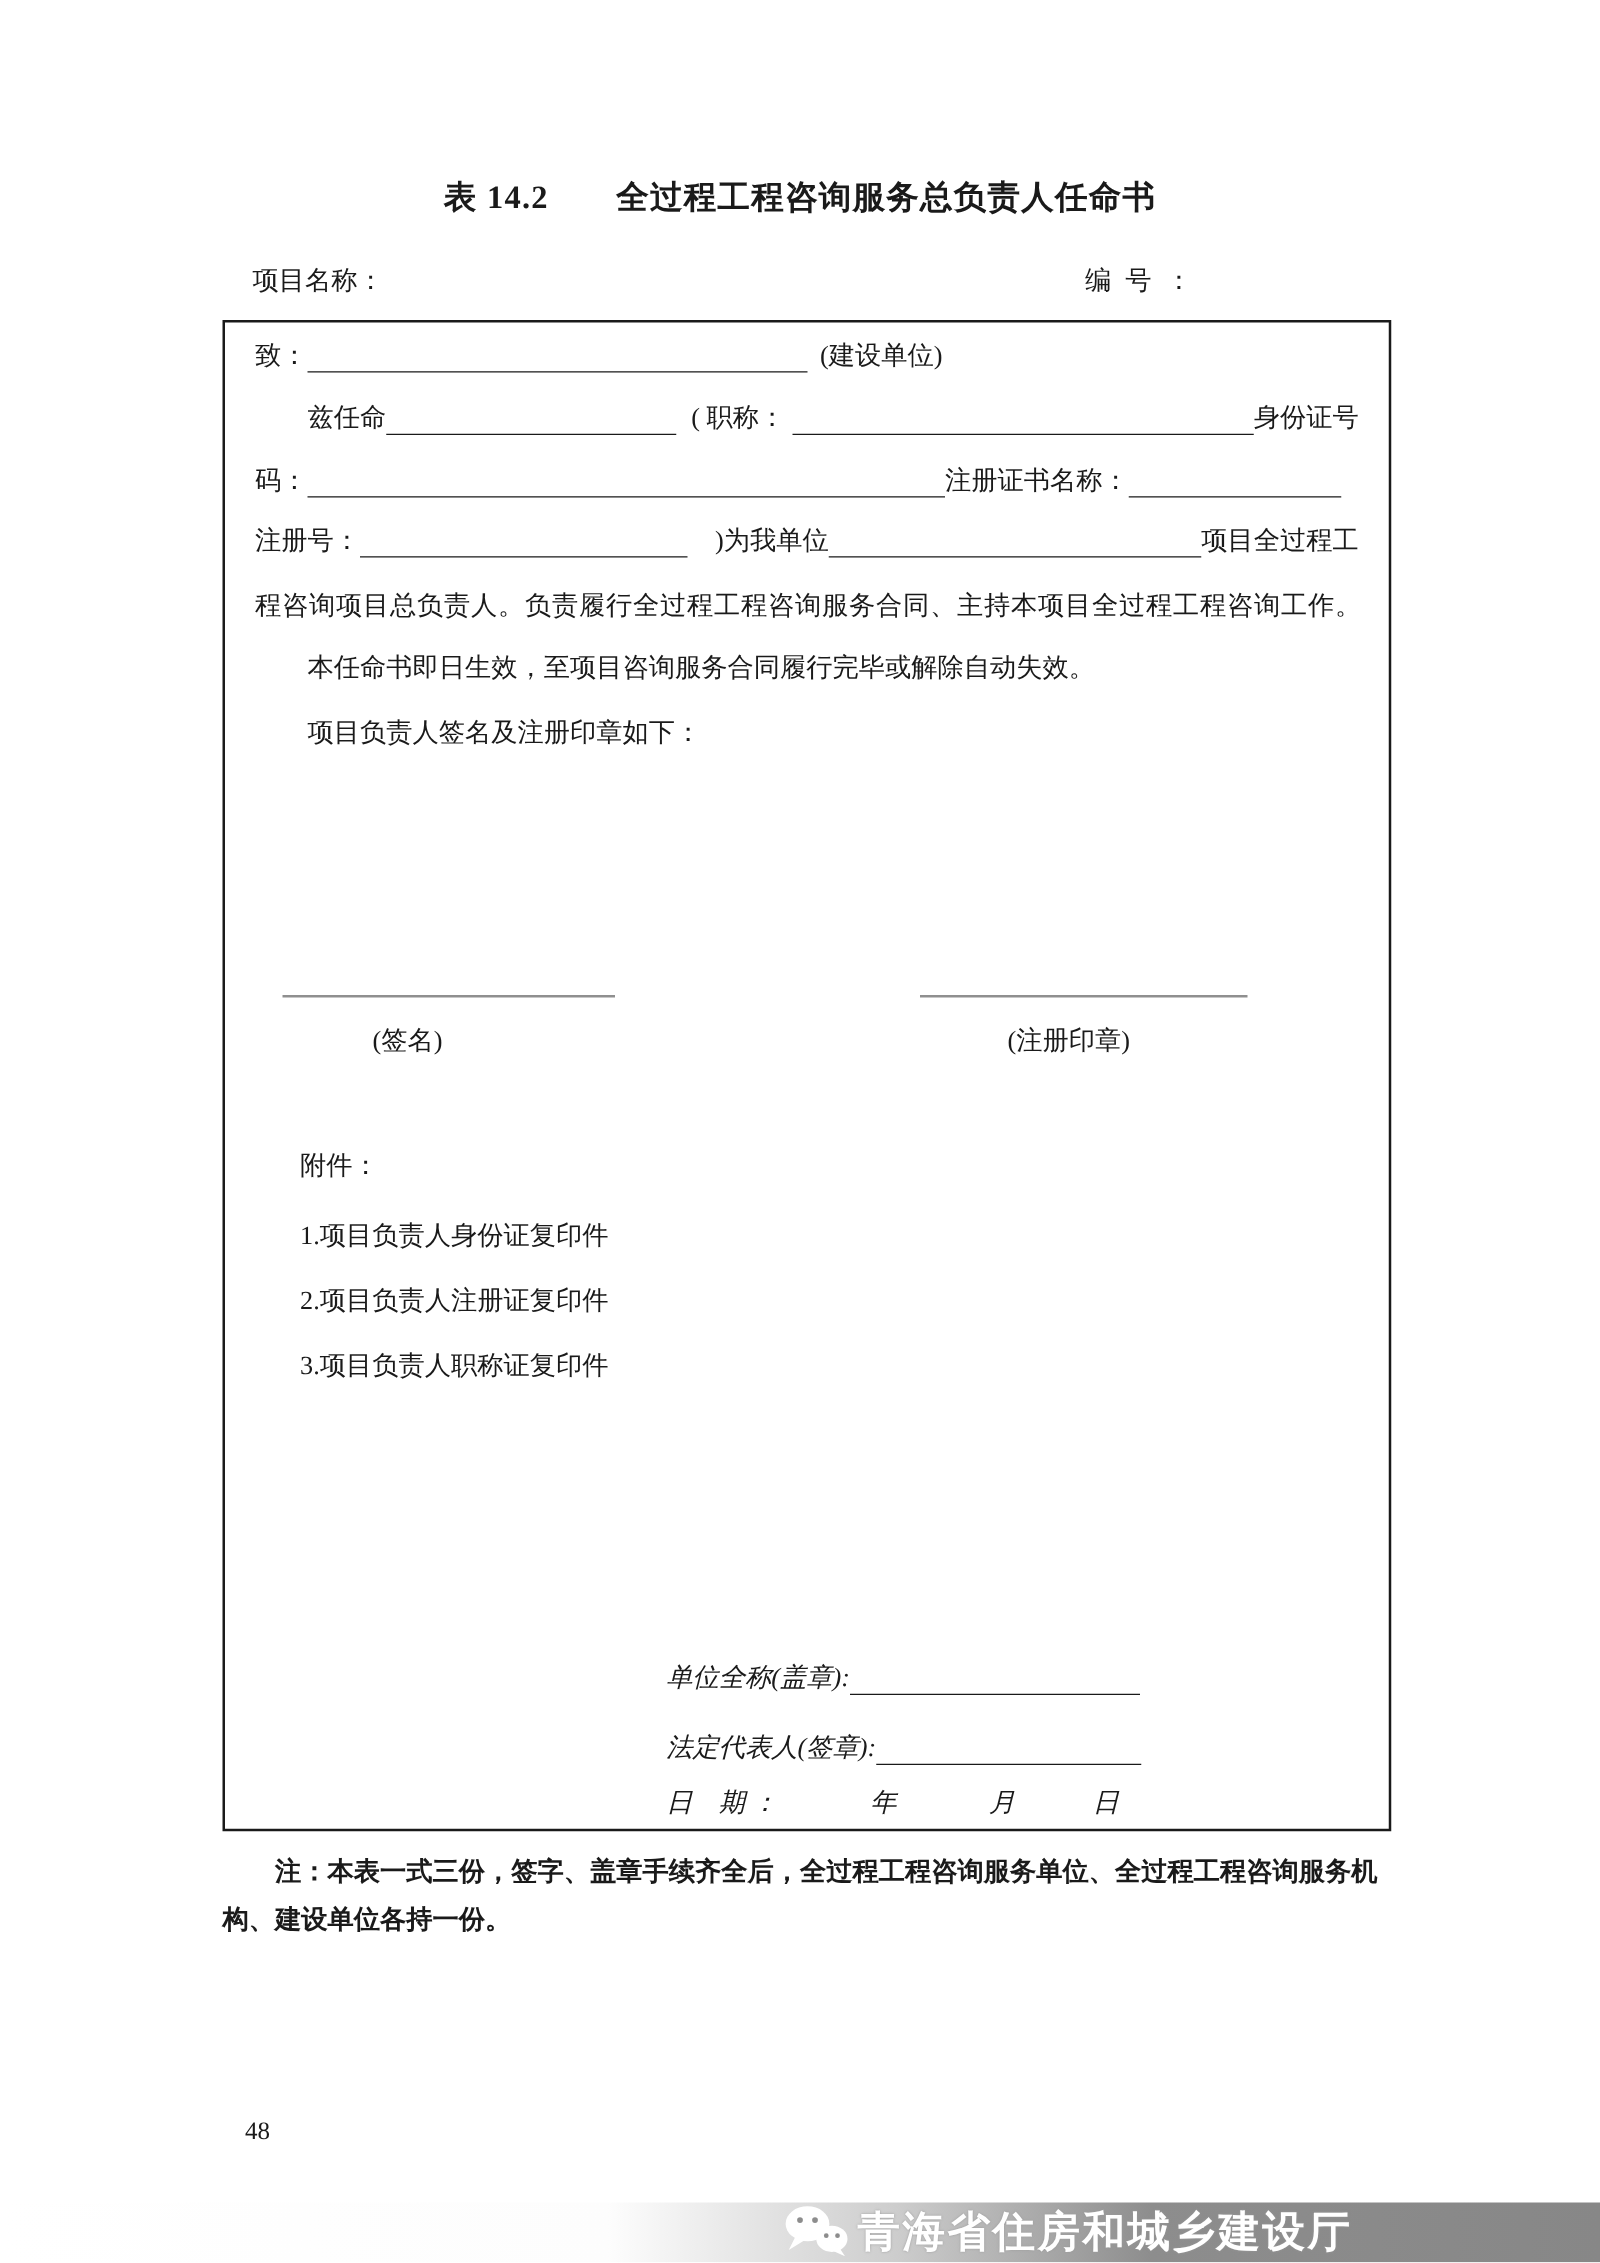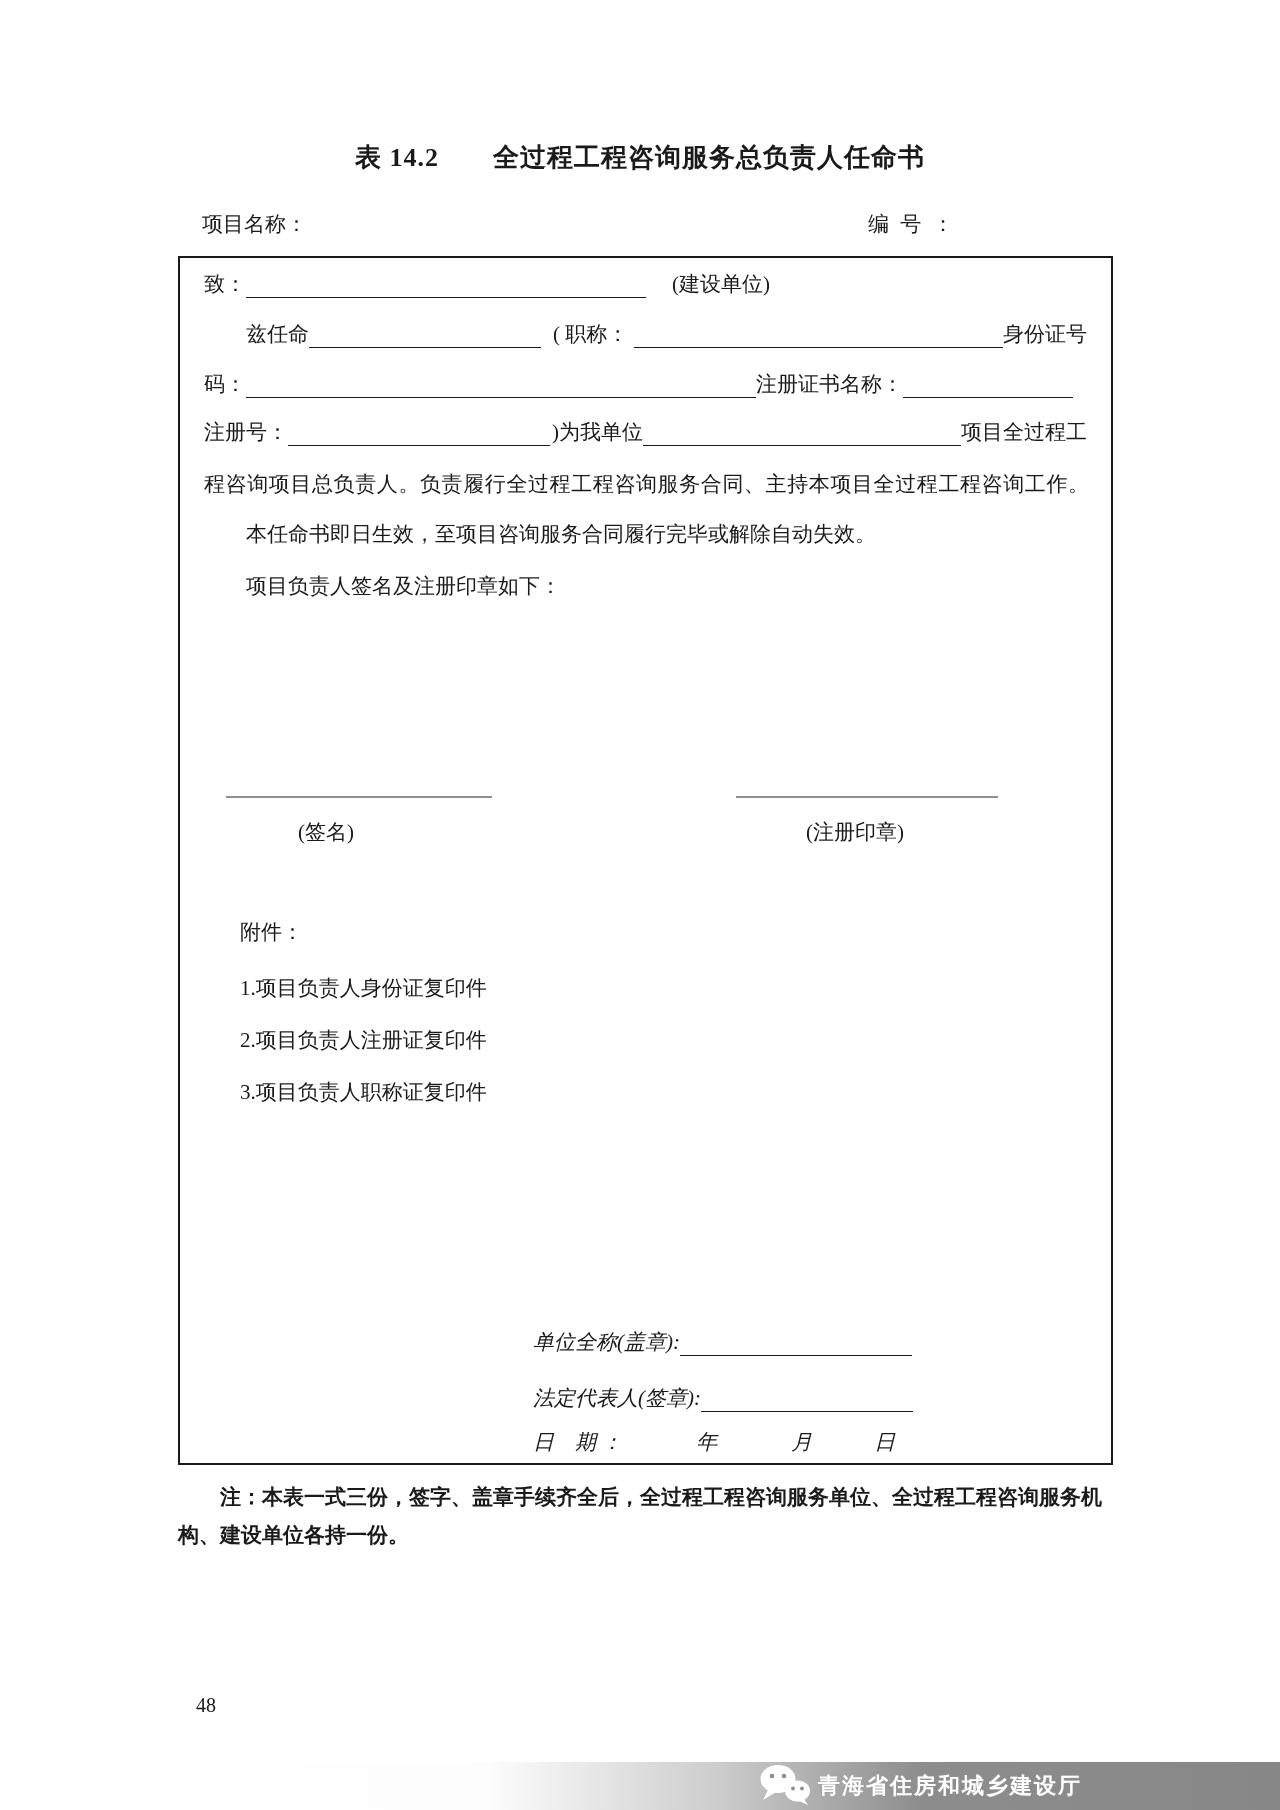--- a/index.html
+++ b/index.html
@@ -48,21 +48,21 @@
     text-indent:2em;margin:0;
   }
   .page-number{position:absolute;left:196px;top:1694px;font-size:20px;}
   .footer-bar{
     position:absolute;left:0;bottom:0;width:1280px;height:48px;
     background:linear-gradient(90deg,#ffffff 0%,#fdfdfd 38%,#cdcdcd 56%,#8d8d8d 72%,#878787 100%);
     display:flex;align-items:center;justify-content:flex-end;
     padding-right:198px;box-sizing:border-box;
   }
   .org-name{
-    font-size:22px;color:#ffffff;font-weight:bold;letter-spacing:2px;
+    font-size:34px;color:#ffffff;font-weight:bold;letter-spacing:2px;
     font-family:"Liberation Sans","DejaVu Sans",sans-serif;
     text-shadow:0 0 2px #9a9a9a;
   }
   .wechat{margin-right:6px;flex:0 0 auto;}
 </style>
 </head>
 <body>
 
 <div class="page">
 
@@ -71,21 +71,21 @@
   <div class="meta-row">
     <span class="meta-project">项目名称：</span>
     <span class="meta-number">编 号 ：</span>
   </div>
 
   <div class="form-box">
 
     <div class="row" style="top:12px;">
       <span>致：</span>
       <span class="u" style="width:400px;"></span>
-      <span style="margin-left:26px;">(建设单位)</span>
+      <span style="margin-left:10px;">(建设单位)</span>
     </div>
 
     <div class="row" style="top:62px;">
       <span class="sp"></span>
       <span>兹任命</span>
       <span class="u" style="width:232px;"></span>
       <span style="margin:0 6px 0 12px;text-align:right;">( 职称：</span>
       <span class="u u-flex"></span>
       <span>身份证号</span>
     </div>
@@ -93,21 +93,21 @@
     <div class="row" style="top:112px;margin-right:14px;">
       <span>码：</span>
       <span class="u u-flex"></span>
       <span>注册证书名称：</span>
       <span class="u" style="width:170px;"></span>
     </div>
 
     <div class="row" style="top:160px;">
       <span>注册号：</span>
       <span class="u" style="width:262px;"></span>
-      <span style="margin-left:2px;">)为我单位</span>
+      <span style="margin-left:22px;">)为我单位</span>
       <span class="u u-flex"></span>
       <span>项目全过程工</span>
     </div>
 
     <div class="row fullline" style="top:212px;">
       <span>程咨询项目总负责人。负责履行全过程工程咨询服务合同、主持本项目全过程工程咨询工作。</span>
     </div>
 
     <div class="row" style="top:262px;">
       <span class="sp"></span>

